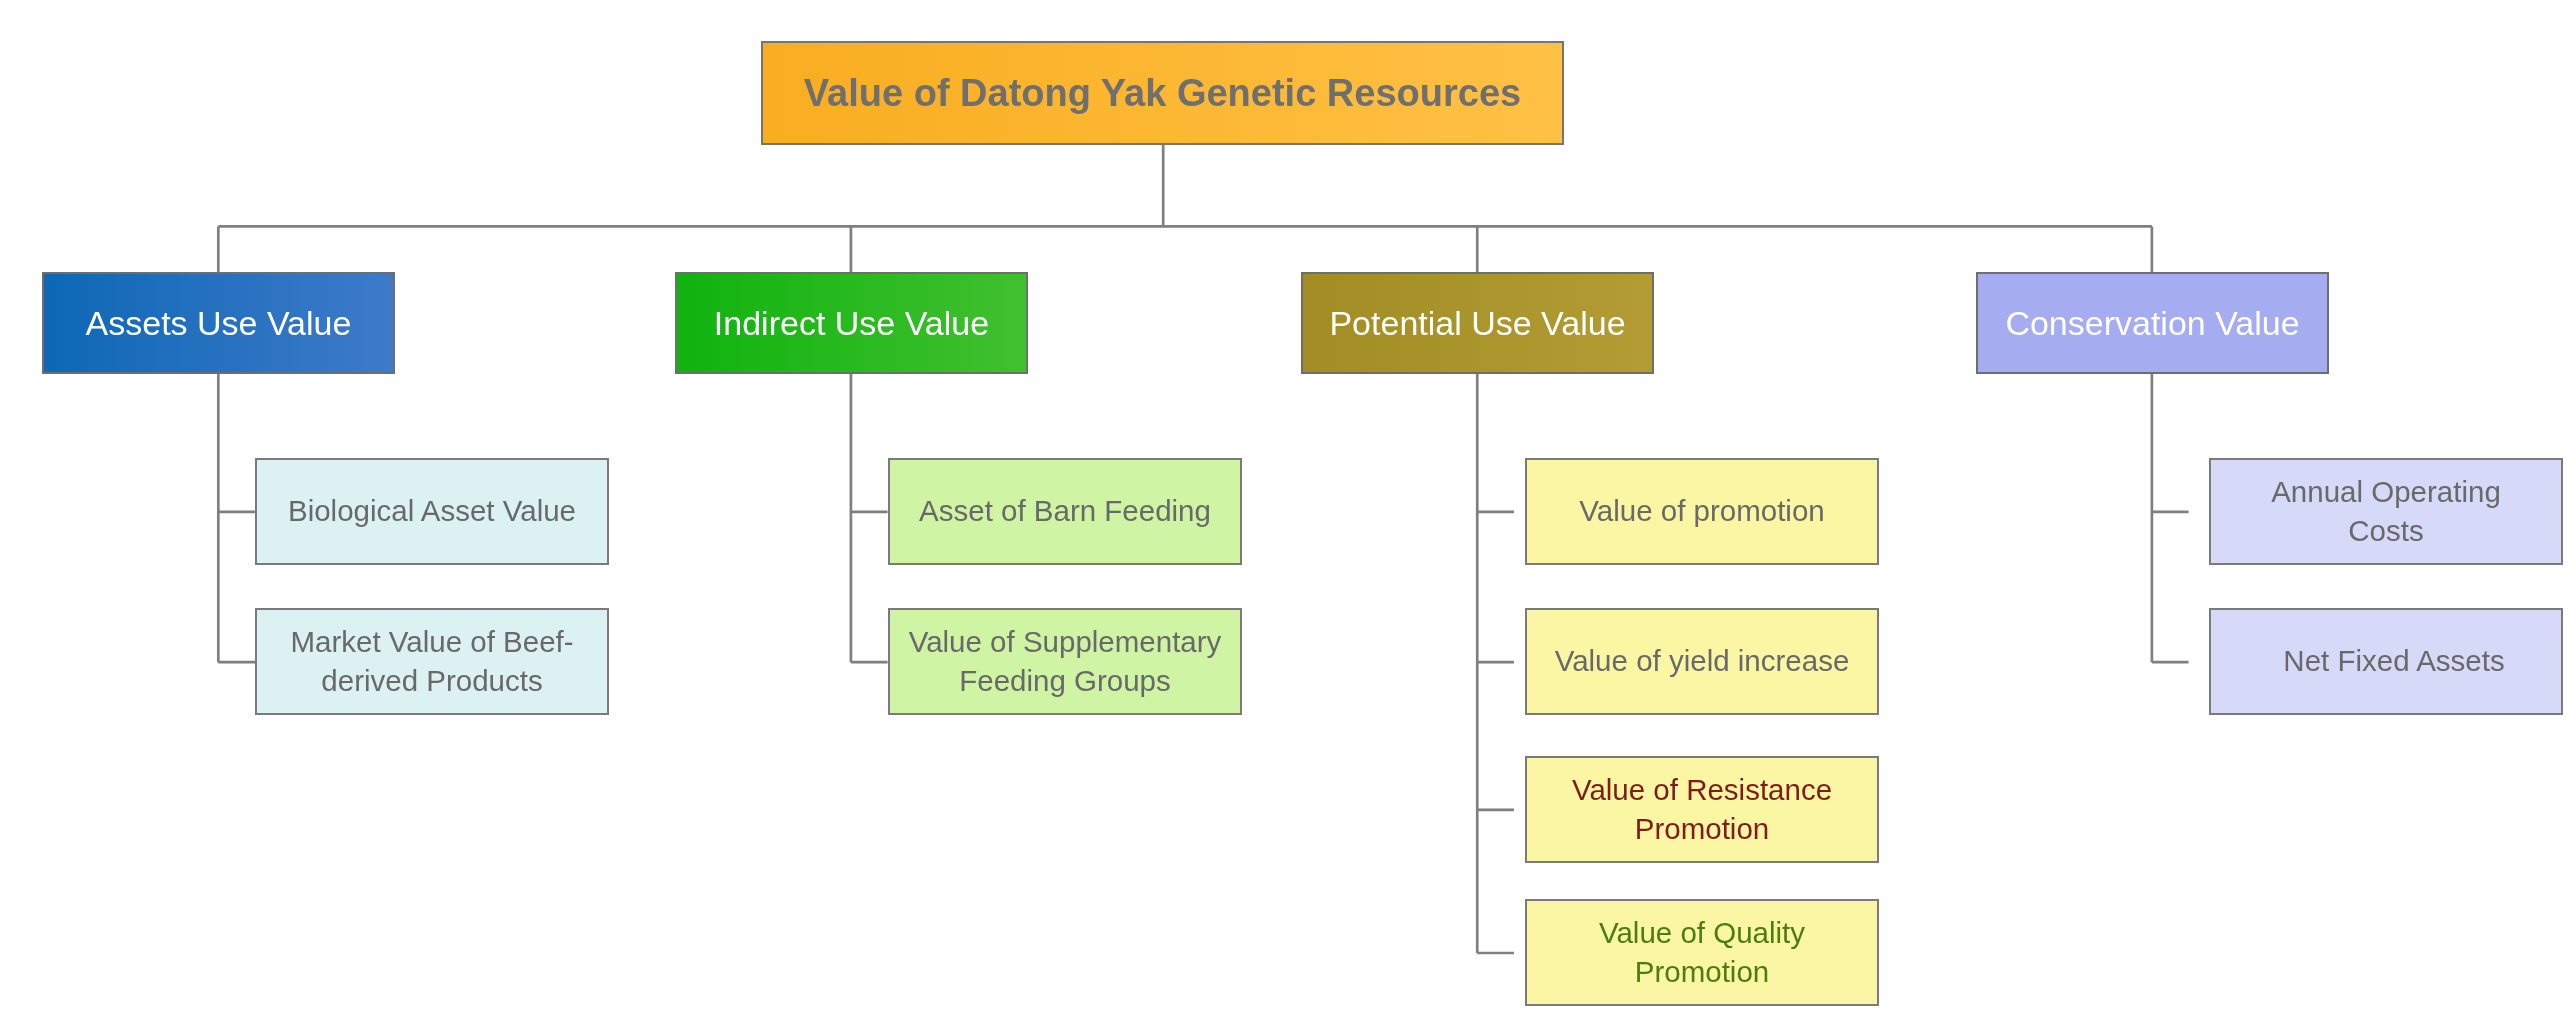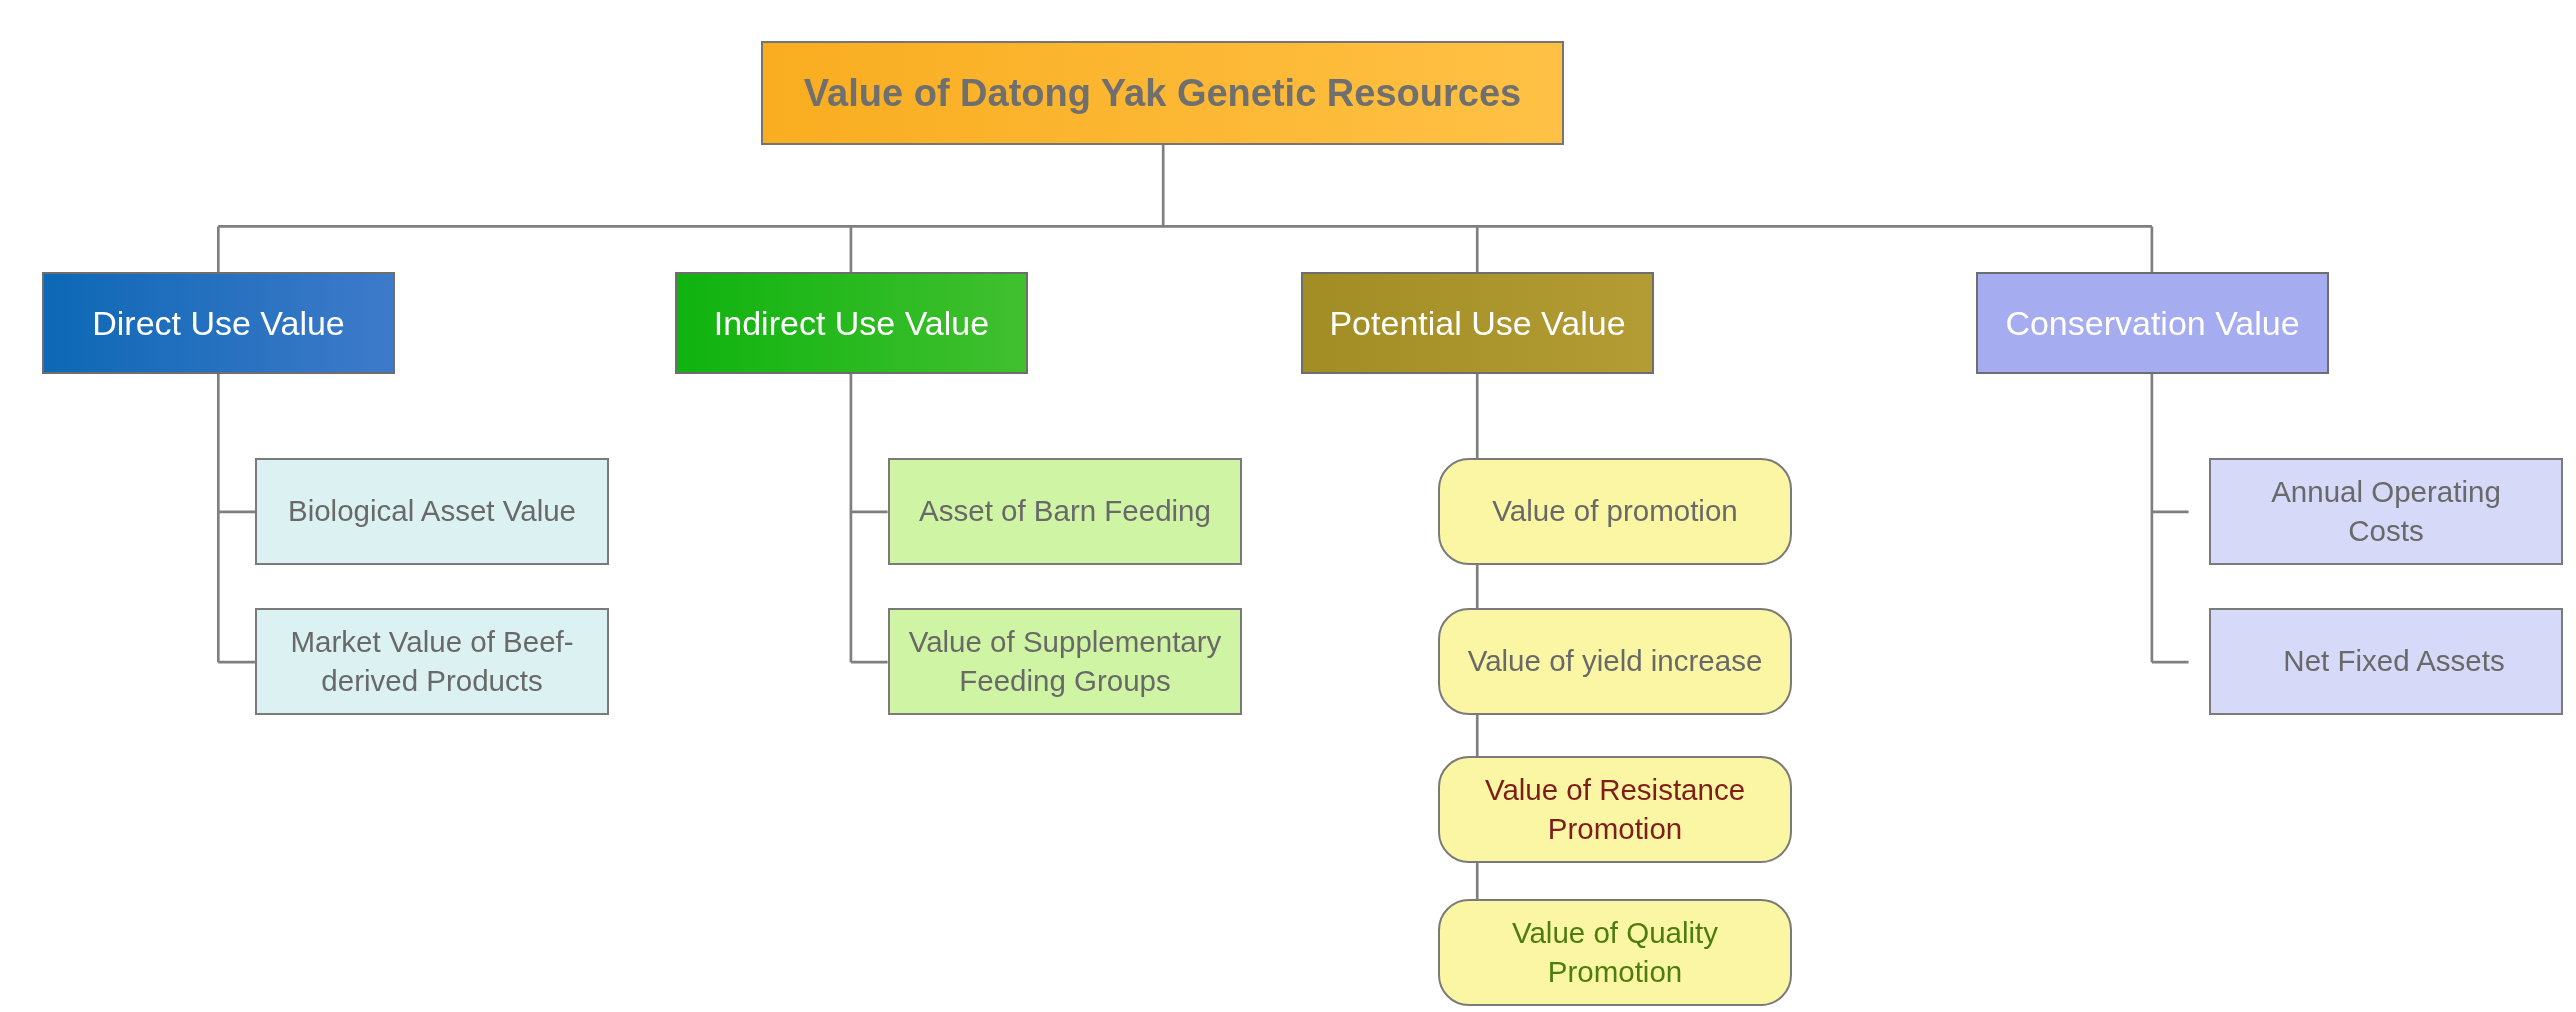--- a/index.html
+++ b/index.html
@@ -45,21 +45,21 @@
     font-size: 29.5px;
     line-height: 1.3;
     white-space: pre-line;
   }
   .hc1 { left: 42px; }
   .hc2 { left: 675px; }
   .hc3 { left: 1301px; }
   .hc4 { left: 1976px; }
   .cc1 { left: 255px; }
   .cc2 { left: 888px; }
-  .cc3 { left: 1438px; border-radius: 31px; }
+  .cc3 { left: 1525px; }
   .cc4 { left: 2189px; margin-left: 20px; }
   .r1 { top: 458px; }
   .r2 { top: 608px; }
   .r3 { top: 756px; }
   .r4 { top: 899px; }
 </style>
 </head>
 <body>
 
 <div class="canvas">
@@ -69,21 +69,21 @@
              M244 253 H2405
              M244 253 V304  M951 253 V304  M1651 253 V304  M2405 253 V304
              M244 418 V740   M244 572 H285   M244 740 H285
              M951 418 V740   M951 572 H992   M951 740 H992
              M1651 418 V1065 M1651 572 H1692 M1651 740 H1692 M1651 905 H1692 M1651 1065 H1692
              M2405 418 V740  M2405 572 H2446 M2405 740 H2446" stroke="currentColor" stroke-width="3" fill="none"></path>
   </svg>
 
   <div class="node root" style="background: linear-gradient(90deg, rgb(249, 173, 32), rgb(255, 193, 69)); border-color: rgb(117, 117, 117); color: rgb(111, 111, 111);">Value of Datong Yak Genetic Resources</div>
 
-  <div class="node header hc1" style="background: linear-gradient(90deg, rgb(13, 104, 181), rgb(62, 122, 202)); border-color: rgb(110, 110, 110); color: rgb(255, 255, 255);">Direct Use Value</div>
+  <div class="node header hc1" style="background: linear-gradient(90deg, rgb(13, 104, 181), rgb(62, 122, 202)); border-color: rgb(110, 110, 110); color: rgb(255, 255, 255);">Assets Use Value</div>
   <div class="node header hc2" style="background: linear-gradient(90deg, rgb(15, 179, 15), rgb(65, 192, 47)); border-color: rgb(110, 110, 110); color: rgb(255, 255, 255);">Indirect Use Value</div>
   <div class="node header hc3" style="background: linear-gradient(90deg, rgb(162, 141, 36), rgb(178, 156, 51)); border-color: rgb(110, 110, 110); color: rgb(255, 255, 255);">Potential Use Value</div>
   <div class="node header hc4" style="background: rgb(165, 172, 239); border-color: rgb(110, 110, 110); color: rgb(255, 255, 255);">Conservation Value</div>
 
   <div class="node child cc1 r1" style="background: rgb(220, 242, 242); border-color: rgb(122, 122, 122); color: rgb(105, 105, 105);">Biological Asset Value</div>
   <div class="node child cc1 r2" style="background: rgb(220, 242, 242); border-color: rgb(122, 122, 122); color: rgb(105, 105, 105);">Market Value of Beef-
 derived Products</div>
 
   <div class="node child cc2 r1" style="background: rgb(207, 244, 164); border-color: rgb(122, 122, 122); color: rgb(105, 105, 105);">Asset of Barn Feeding</div>
   <div class="node child cc2 r2" style="background: rgb(207, 244, 164); border-color: rgb(122, 122, 122); color: rgb(105, 105, 105);">Value of Supplementary

